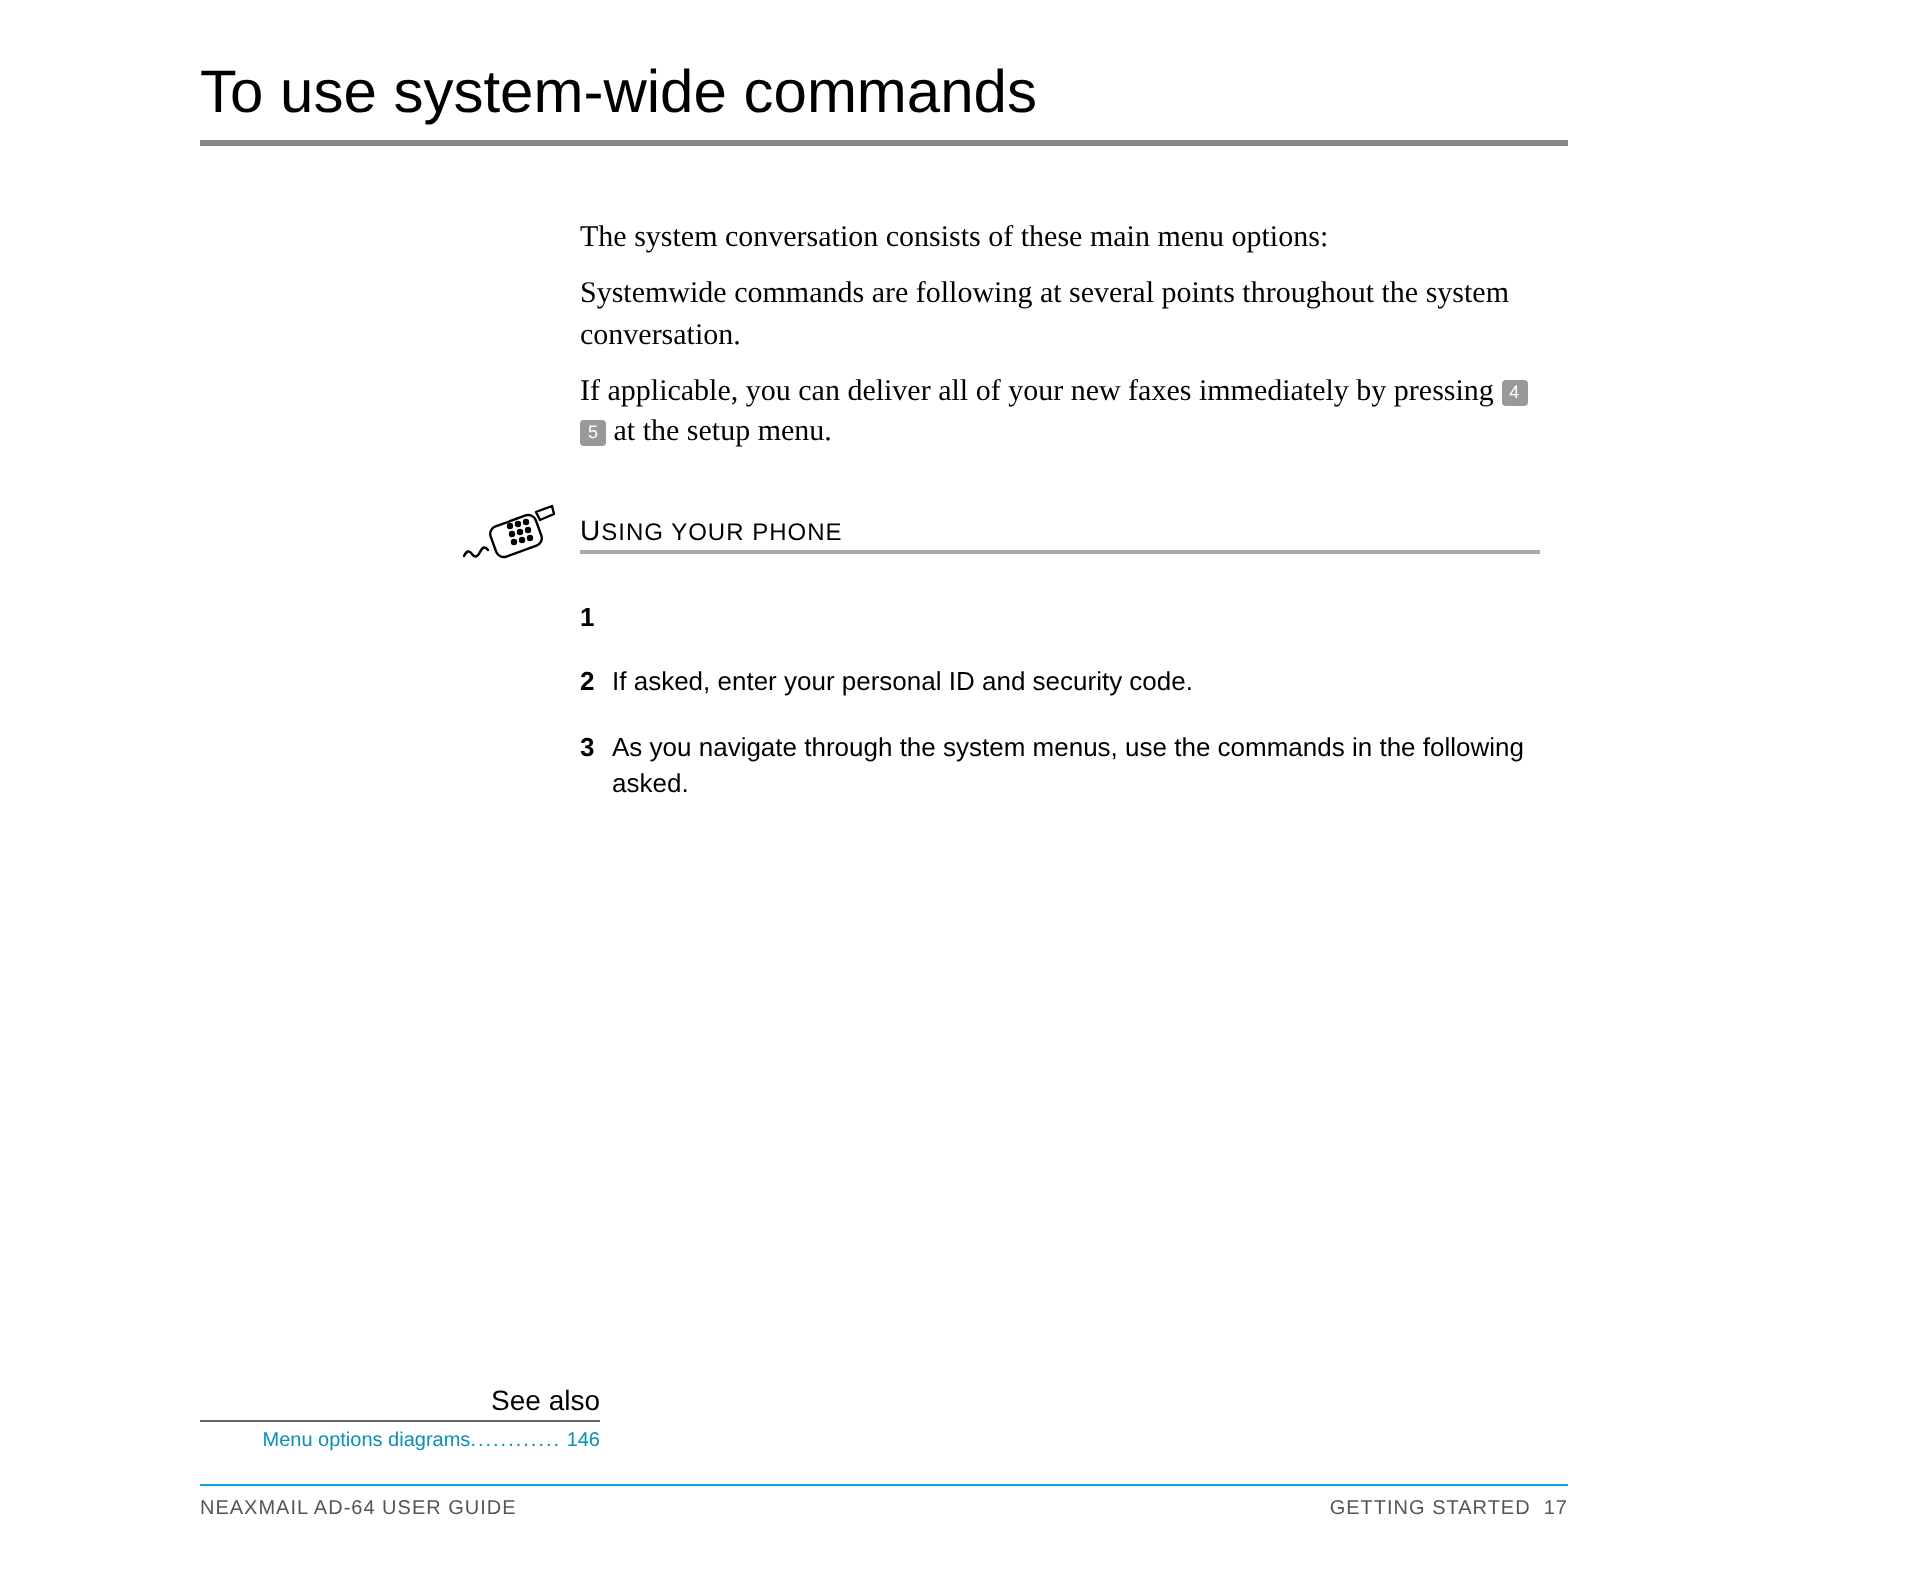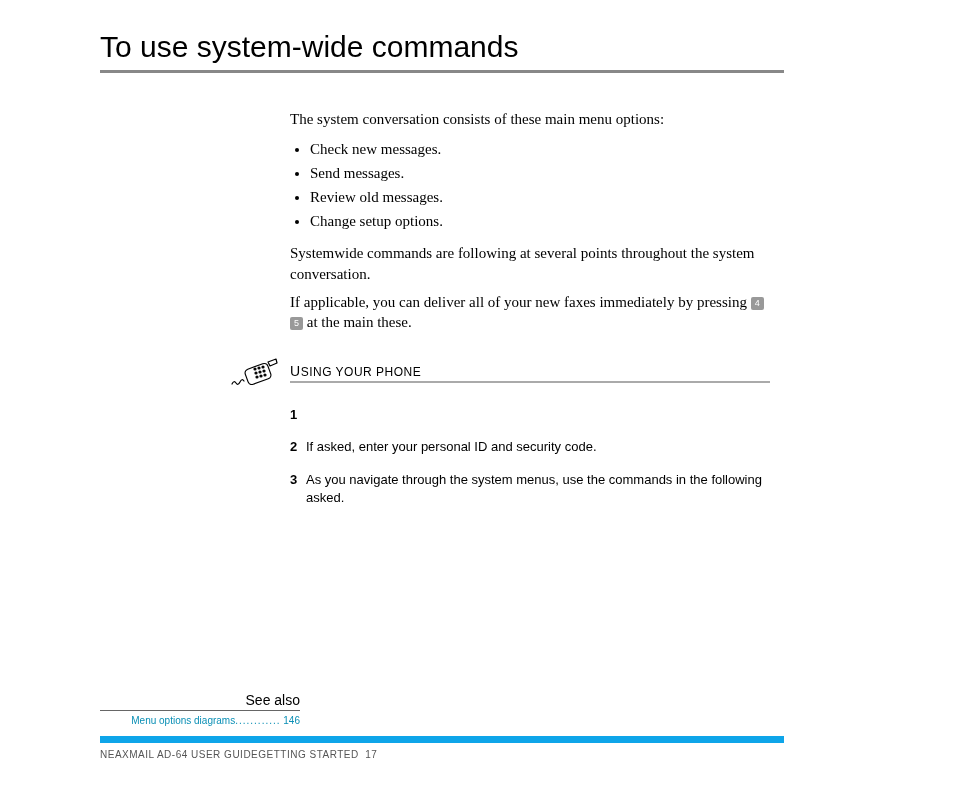--- a/index.html
+++ b/index.html
@@ -129,49 +129,44 @@
     padding-left: 10px;
   }
   .see-also-link .dots {
     letter-spacing: 1px;
   }
   .footer {
     position: absolute;
     left: 100px;
     right: 100px;
     bottom: 26px;
-    border-top: 7px solid #0ea5e9;
+    border-top: 1px solid #0ea5e9;
     padding-top: 6px;
     display: flex;
+    justify-content: space-between;
     font-family: "Helvetica Neue", Helvetica, Arial, sans-serif;
     font-size: 10px;
     letter-spacing: 0.5px;
     color: #555;
   }
 </style>
 </head>
 <body>
 
 <div class="page">
 
   <h1 class="title">To use system-wide commands</h1>
   <hr class="title-rule">
 
   <div class="body-col">
     <p class="para">The system conversation consists of these main menu options:</p>
-    <ul class="bullets">
-      <li>Check new messages.</li>
-      <li>Send messages.</li>
-      <li>Review old messages.</li>
-      <li>Change setup options.</li>
-    </ul>
     <p class="para">Systemwide commands are following at several points throughout the system conversation.</p>
     <p class="para">
       <span>If applicable, you can deliver all of your new faxes immediately by pressing </span><span class="key">4</span>
-      <span class="key">5</span><span> at the main these.</span>
+      <span class="key">5</span><span> at the setup menu.</span>
     </p>
   </div>
 
   <div class="section-row">
     <span class="phone-icon">
       <svg viewBox="0 0 50 34" width="50" height="34">
         <g fill="none" stroke="#000" stroke-width="1.2" stroke-linecap="round" stroke-linejoin="round">
           <path d="M2 28 Q4 24 6 27 Q8 30 10 26 Q12 22 14 25"></path>
           <rect x="16" y="10" width="24" height="16" rx="4" transform="rotate(-20 28 18)"></rect>
           <circle cx="25" cy="13" r="1" fill="#000"></circle>

